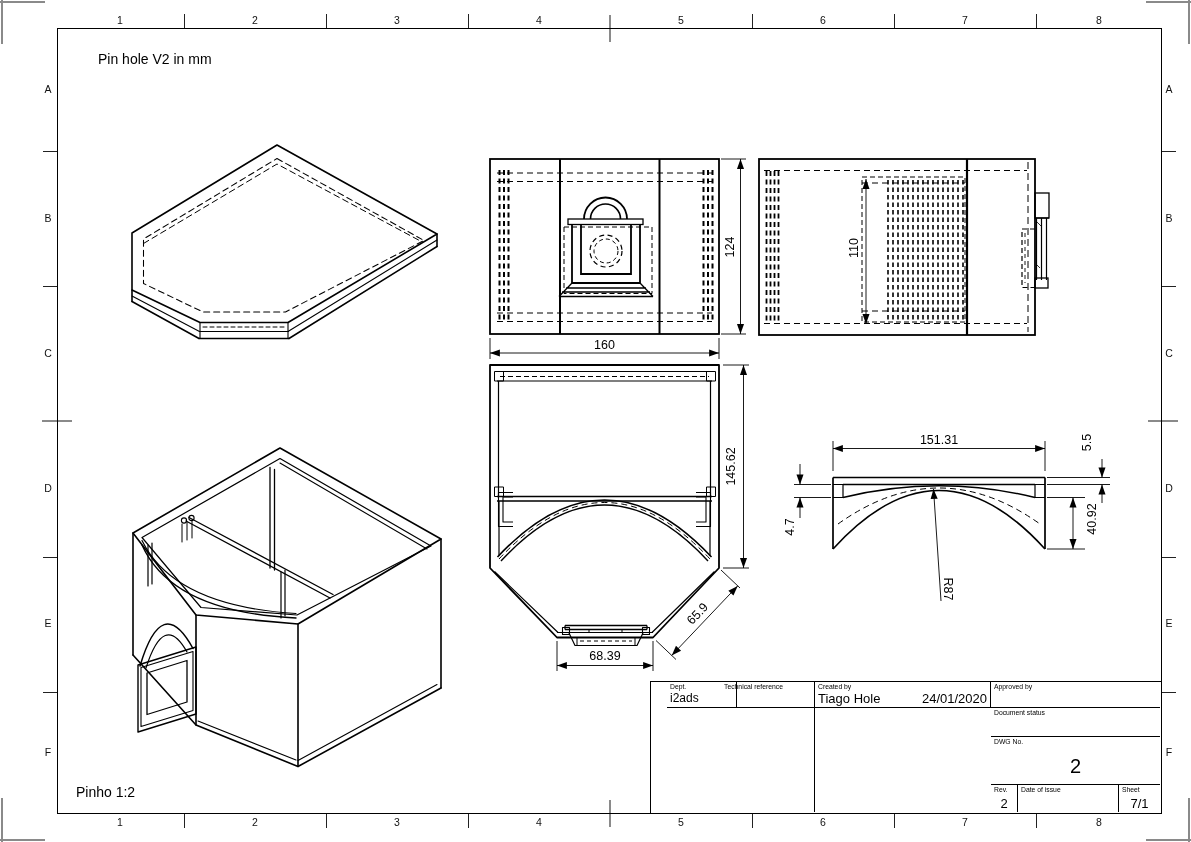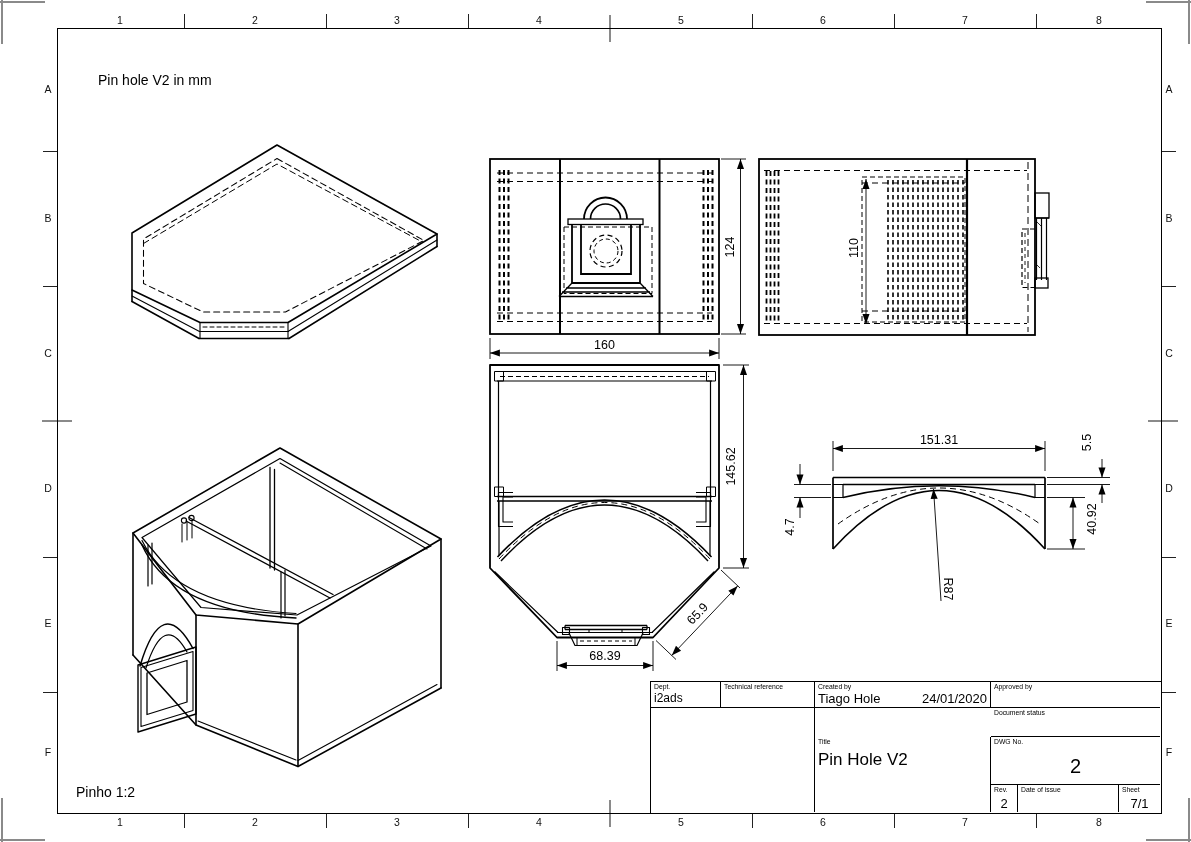--- a/index.html
+++ b/index.html
@@ -3,21 +3,21 @@
 <meta charset="utf-8">
 <style>
   html,body { margin:0; padding:0; background:#fff; }
   .page { position:relative; width:1191px; height:842px; background:#fff; overflow:hidden;
           font-family:"Liberation Sans", sans-serif; color:#000; }
   .frame { position:absolute; left:57px; top:28px; width:1105px; height:786px;
            border:1.6px solid #000; box-sizing:border-box; }
   .glabel { position:absolute; font-size:10.5px; color:#111; transform:translate(-50%,-50%); }
   .mark { position:absolute; background:#8a8a8a; }
   .tick { position:absolute; background:#222; }
-  .note  { position:absolute; left:98px; top:72px;  font-size:14px; }
+  .note  { position:absolute; left:98px; top:51px;  font-size:14px; }
   .scale { position:absolute; left:76px; top:784px; font-size:14px; }
   .view  { position:absolute; }
   svg text { font-family:"Liberation Sans", sans-serif; font-size:12.5px; fill:#000; stroke:none; }
   
   .tb { position:absolute; left:650px; top:681px; width:512px; height:133px;
         border:1.6px solid #000; box-sizing:border-box; background:#fff; }
   .cell { position:absolute; box-sizing:border-box; border:0 solid #000; padding:1px 3px; overflow:hidden; }
   .br { border-right-width:1.3px; }  .bb { border-bottom-width:1.3px; }
   .lbl { font-size:6.8px; line-height:1.25; white-space:nowrap; }
   .v12 { font-size:12px; }  .v13 { font-size:13px; margin-top:1px; }
@@ -293,45 +293,41 @@
 
       <path d="M 138,665 L 196,647 L 196,714 L 138,732 Z" stroke-width="1.4"></path>
       <path d="M 141,667.5 L 193,651.5 L 193,710.5 L 141,726.5 Z" stroke-width="1.1"></path>
       <path d="M 147,673 L 187,660.5 L 187,702 L 147,714.5 Z" stroke-width="1.3"></path>
       <path d="M 140,666 Q 162,592 193,648.5" stroke-width="1.5"></path>
       <path d="M 146,668 Q 164,611 187,652" stroke-width="1.2"></path>
     </g>
   </svg>
 
   <div class="tb">
-    <div class="cell br bb" style="left:0;top:0;width:70px;height:26px;">
+    <div class="cell br bb" style="left:16px;top:0;width:70px;height:26px;">
       <div class="lbl">Dept.</div>
       <div class="v12">i2ads</div>
     </div>
     <div class="cell br bb" style="left:70px;top:0;width:94px;height:26px;">
       <div class="lbl">Technical reference</div>
     </div>
     <div class="cell br bb" style="left:164px;top:0;width:176px;height:26px;">
       <div class="lbl">Created by</div>
       <div class="vrow">
         <span>Tiago Hole</span>
         <span>24/01/2020</span>
       </div>
     </div>
     <div class="cell bb" style="left:340px;top:0;width:169px;height:26px;">
       <div class="lbl">Approved by</div>
     </div>
     <div class="cell br" style="left:0;top:26px;width:164px;height:104px;"></div>
     <div class="cell bb" style="left:340px;top:26px;width:169px;height:29px;">
       <div class="lbl">Document status</div>
     </div>
-    <div class="cell br" style="left:164px;top:55px;width:176px;height:75px;">
-      <div class="lbl">Title</div>
-      <div class="vtitle">Pin Hole V2</div>
-    </div>
     <div class="cell bb" style="left:340px;top:55px;width:169px;height:48px;">
       <div class="lbl">DWG No.</div>
       <div class="vdwg">2</div>
     </div>
     <div class="cell br" style="left:340px;top:103px;width:27px;height:27px;">
       <div class="lbl">Rev.</div>
       <div class="vcent">2</div>
     </div>
     <div class="cell br" style="left:367px;top:103px;width:101px;height:27px;">
       <div class="lbl">Date of issue</div>

